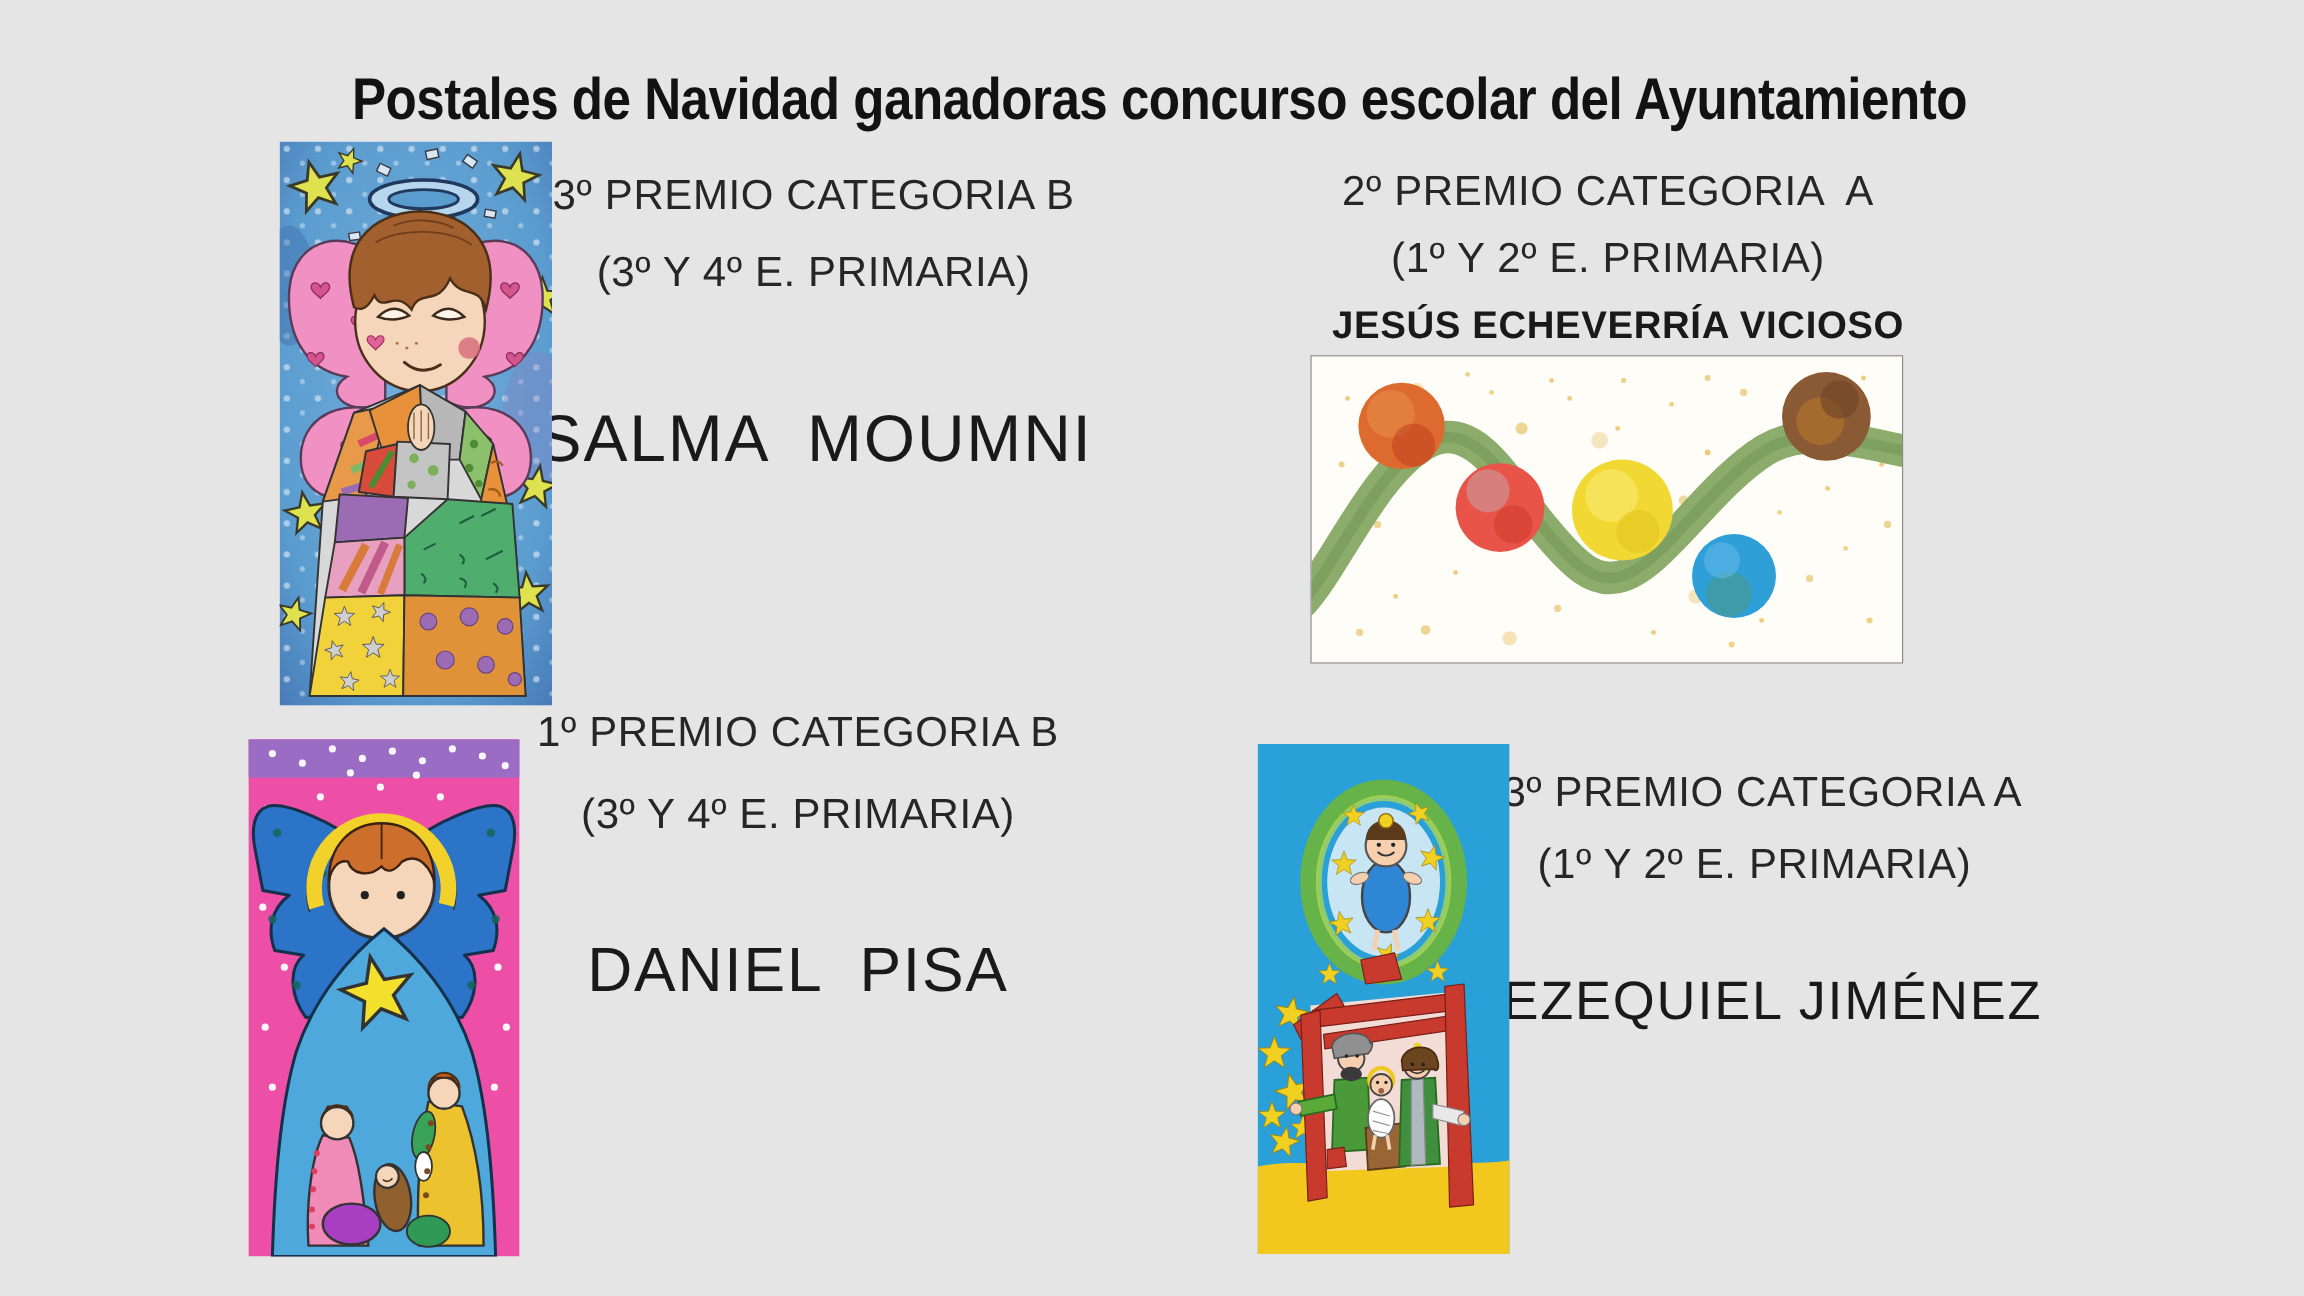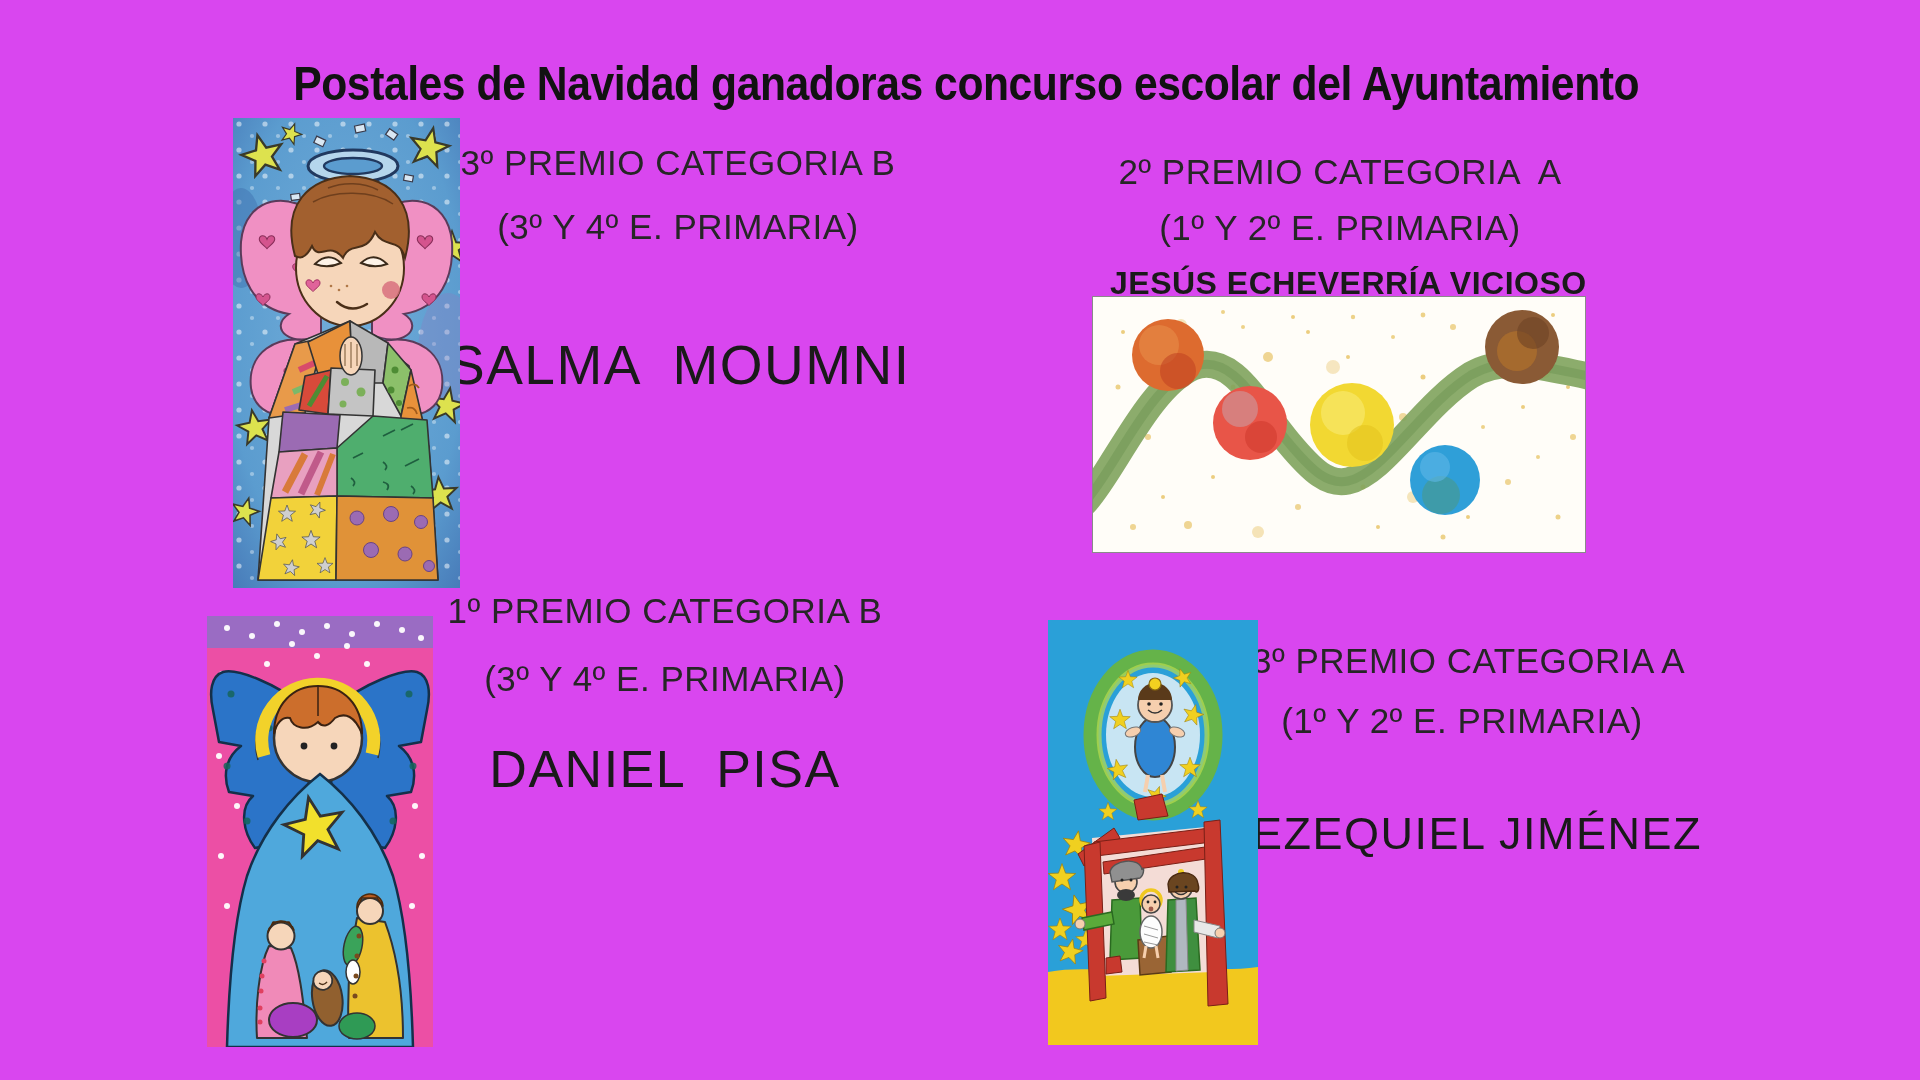--- a/index.html
+++ b/index.html
@@ -1,36 +1,36 @@
 <!DOCTYPE html>
 <html><head>
 <meta charset="utf-8">
 <style>
   html,body{margin:0;padding:0;background:#ffffff;}
   .page{
-    position:relative;width:1920px;height:1080px;overflow:hidden;background:#d946ef;
+    position:relative;width:1920px;height:1080px;overflow:hidden;background:#e5e5e5;
     font-family:"Liberation Sans", sans-serif;color:#1c1c1c;
   }
   .page-title{
     position:absolute;top:22px;left:50%;
     transform:translateX(-49.6%) scaleX(0.87);
     font-size:49px;font-weight:bold;white-space:nowrap;color:#121212;letter-spacing:-0.5px;
   }
   .award-text{position:absolute;text-align:center;}
   .prize,.category{font-size:35px;line-height:46px;color:#262626;letter-spacing:0.5px;white-space:pre;}
   .winner{color:#1a1a1a;letter-spacing:1.5px;white-space:pre;}
   .t-a1{left:448px;top:140px;width:460px;}
   .t-a1 .category{margin-top:18px;}
   .t-a1 .winner{font-size:55px;line-height:62px;margin-top:84px;}
-  .t-a2{left:1110px;top:149px;width:460px;}
+  .t-a2{left:1110px;top:137px;width:460px;}
   .t-a2 .category{margin-top:10px;}
   .t-a2 .winner{font-size:32px;line-height:48px;margin-top:8px;font-weight:bold;letter-spacing:0.5px;}
   .t-a3{left:435px;top:588px;width:460px;}
   .t-a3 .category{margin-top:22px;}
-  .t-a3 .winner{font-size:52px;line-height:62px;margin-top:36px;}
+  .t-a3 .winner{font-size:52px;line-height:62px;margin-top:76px;}
   .t-a4{left:1252px;top:638px;width:420px;}
   .t-a4 .category{margin-top:14px;}
   .t-a4 .winner{font-size:45px;line-height:56px;margin-top:62px;text-align:center;}
   .drawing{position:absolute;}
   .d1{left:233px;top:118px;width:227px;height:470px;}
   .d2{left:1092px;top:296px;width:494px;height:257px;border:1px solid #8a8a8a;box-sizing:border-box;background:#fffdf8;}
   .d3{left:207px;top:616px;width:226px;height:431px;}
   .d4{left:1048px;top:620px;width:210px;height:425px;}
   svg{display:block;}
 </style>

